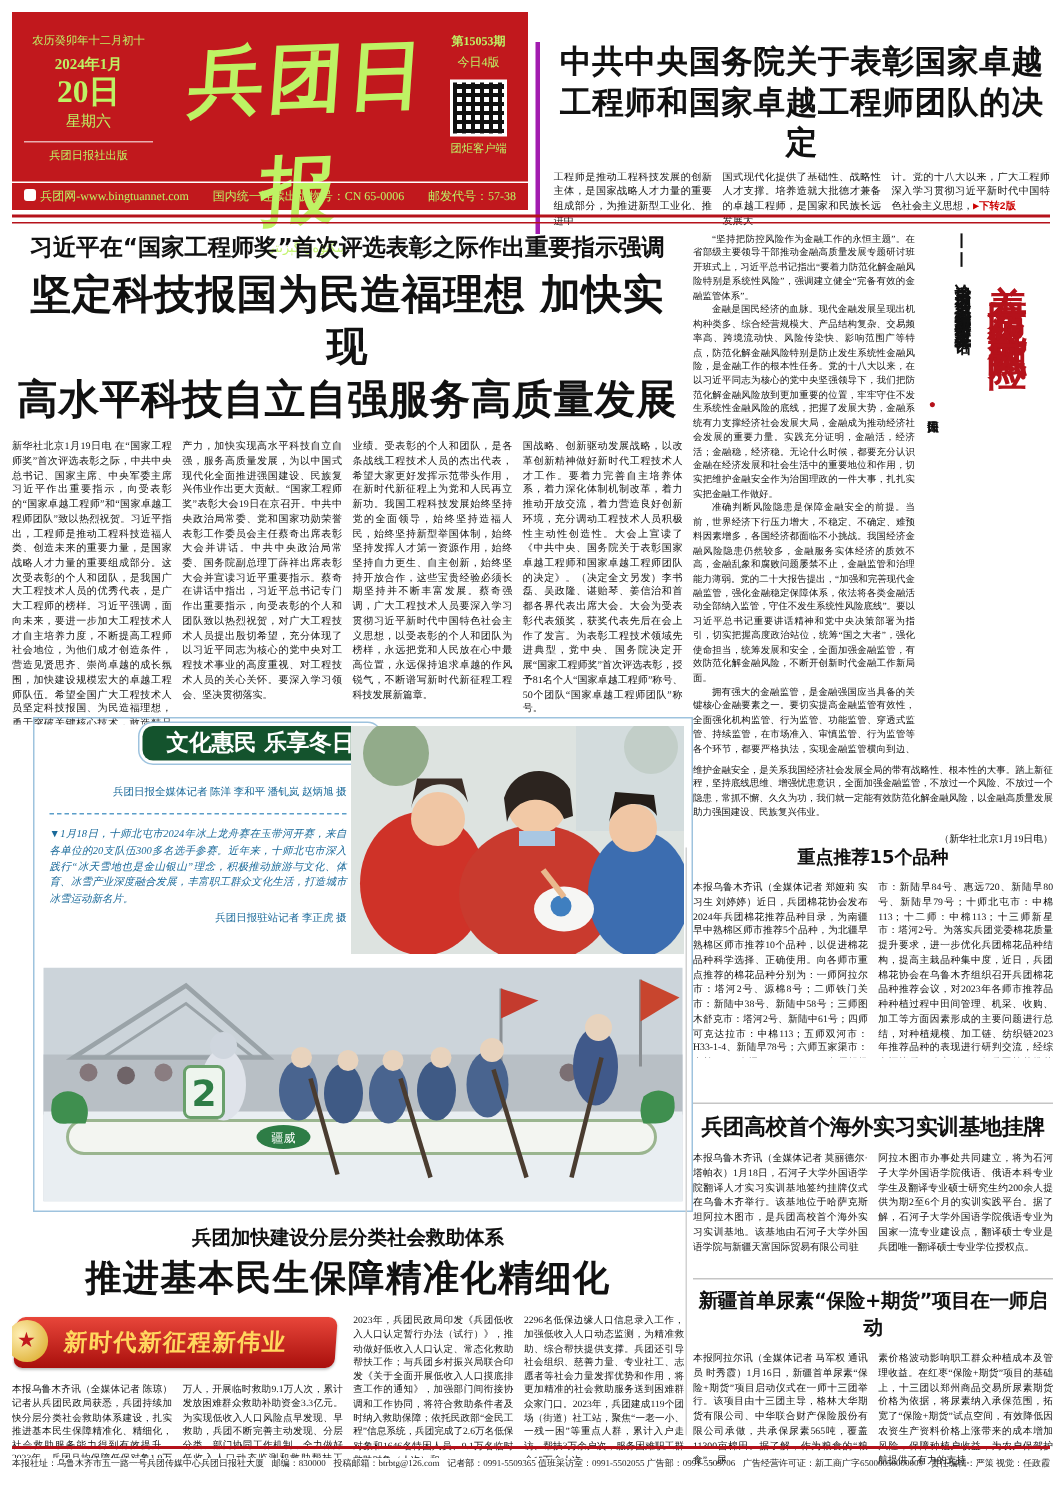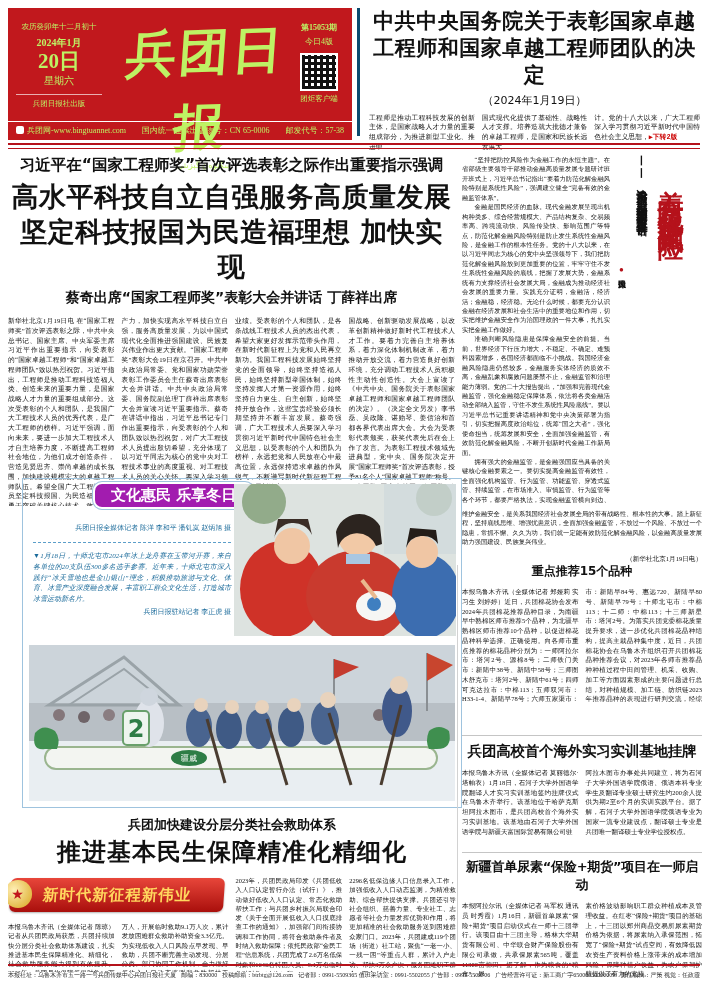--- a/index.html
+++ b/index.html
@@ -23,21 +23,21 @@
   .mh-pages{font-size:8px;margin-top:3px;}
   .qr{width:34px;height:34px;margin:6px auto 3px auto;background:#fff;padding:2px;}
   .qr-in{width:100%;height:100%;
      background-image:repeating-linear-gradient(0deg,#111 0 3px,transparent 3px 6px),
                       repeating-linear-gradient(90deg,#111 0 3px,#fff 3px 6px);}
   .mh-qrlabel{font-size:7.5px;}
   .mh-infobar{position:absolute;left:0;right:0;bottom:2px;height:16px;border-top:1.5px solid #fff;
               display:flex;align-items:center;justify-content:space-around;font-size:8px;}
   .mh-logo{display:inline-block;width:8px;height:8px;background:#fff;border-radius:2px;margin-right:3px;vertical-align:-1px;}
   
-  .toparticle{position:absolute;left:357px;top:8px;width:343px;height:128px;border-left:3px solid #0c4a6e;padding-left:9px;box-sizing:border-box;}
+  .toparticle{position:absolute;left:357px;top:28px;width:343px;height:128px;border-left:3px solid #a21caf;padding-left:9px;box-sizing:border-box;}
   .ta-h{font-size:21px;font-weight:900;text-align:center;line-height:1.28;letter-spacing:.5px;}
   .ta-date{text-align:center;font-size:11px;margin-top:4px;}
   .ta-cols{display:flex;gap:7px;margin-top:6px;font-size:6.8px;line-height:1.45;text-align:justify;height:40px;overflow:hidden;}
   .ta-cols>div{flex:1;font-family:Liberation Mono, monospace;}
   .jump{color:#c00;font-weight:bold;}
   
   .rule1{position:absolute;left:8px;top:143px;width:692px;border-top:2.5px solid #b5121b;}
   .rule2{position:absolute;left:8px;top:148px;width:692px;border-top:1px solid #b5121b;}
   
   .lead{position:absolute;left:8px;top:155px;width:447px;}
@@ -52,21 +52,21 @@
   .cm-body{width:148px;font-size:6.3px;line-height:1.5;text-align:justify;overflow:hidden;}
   .cm-byline{writing-mode:vertical-rl;font-size:8px;margin:110px 3px 0 5px;}
   .cm-byline .dot{color:#b5121b;}
   .cm-sub{writing-mode:vertical-rl;font-size:11px;font-weight:bold;letter-spacing:1.5px;margin-left:4px;}
   .cm-title{writing-mode:vertical-rl;font-size:26px;font-weight:900;color:#b5121b;letter-spacing:5px;
             margin:14px 0 0 6px;font-family:"DejaVu Serif",serif;}
   .cm-wide{font-size:6.3px;line-height:1.5;text-align:justify;margin-top:6px;height:44px;overflow:hidden;}
   .cm-sign{font-size:6.6px;text-align:right;margin-top:2px;}
   
   .photobox{position:absolute;left:22px;top:478px;width:440px;height:330px;border:1px solid #9ec3de;box-sizing:border-box;}
-  .badge{position:absolute;left:72px;top:5px;background:#a21caf;color:#fff;font-size:15px;font-weight:bold;
+  .badge{position:absolute;left:72px;top:5px;background:#14532d;color:#fff;font-size:15px;font-weight:bold;
          padding:2px 16px;border-radius:7px;box-shadow:0 0 0 2px #fff,0 0 0 3px #9ec3de;}
   .pb-caps{position:absolute;left:10px;top:42px;width:198px;font-size:7px;color:#1a6a9a;font-style:italic;
            line-height:1.55;text-align:justify;}
   .credit{text-align:right;font-style:normal;margin-top:2px;}
   .dotline{border-top:1px dashed #5b9ec9;margin:8px 0;}
   .photo1{position:absolute;right:5px;top:5px;width:222px;height:152px;}
   .photo2{position:absolute;left:5px;top:166px;width:428px;height:156px;}
   
   .welfare{position:absolute;left:8px;top:816px;width:448px;}
   .wf-kicker{font-size:13px;font-weight:bold;text-align:center;}
@@ -127,38 +127,36 @@
       <span>国内统一连续出版物号：CN 65-0006</span>
       <span>邮发代号：57-38</span>
     </div>
   </div>
 
   <div class="toparticle sans">
     <div class="ta-h">
       <div>中共中央国务院关于表彰国家卓越</div>
       <div>工程师和国家卓越工程师团队的决定</div>
     </div>
-    <div class="ta-date">（2024年1月19日）</div>
     <div class="ta-cols">
       <div>工程师是推动工程科技发展的创新主体，是国家战略人才力量的重要组成部分，为推进新型工业化、推进中</div>
       <div>国式现代化提供了基础性、战略性人才支撑。培养造就大批德才兼备的卓越工程师，是国家和民族长远发展大</div>
       <div><span>计。党的十八大以来，广大工程师深入学习贯彻习近平新时代中国特色社会主义思想，</span><span class="jump">▶下转2版</span></div>
     </div>
   </div>
 
   <div class="rule1"></div>
   <div class="rule2"></div>
 
   <div class="lead">
     <div class="lead-kicker sans">习近平在“国家工程师奖”首次评选表彰之际作出重要指示强调</div>
     <div class="lead-h sans">
+      <div>坚定科技报国为民造福理想  加快实现</div>
       <div>高水平科技自立自强服务高质量发展</div>
-      <div>坚定科技报国为民造福理想  加快实现</div>
-    </div>
-    <div class="lead-deck sans">蔡奇出席“国家工程师奖”表彰大会并讲话  丁薛祥出席</div>
+    </div>
     <div class="lead-cols">
       <div>新华社北京1月19日电 在“国家工程师奖”首次评选表彰之际，中共中央总书记、国家主席、中央军委主席习近平作出重要指示，向受表彰的“国家卓越工程师”和“国家卓越工程师团队”致以热烈祝贺。习近平指出，工程师是推动工程科技造福人类、创造未来的重要力量，是国家战略人才力量的重要组成部分。这次受表彰的个人和团队，是我国广大工程技术人员的优秀代表，是广大工程师的榜样。习近平强调，面向未来，要进一步加大工程技术人才自主培养力度，不断提高工程师社会地位，为他们成才创造条件，营造见贤思齐、崇尚卓越的成长氛围，加快建设规模宏大的卓越工程师队伍。希望全国广大工程技术人员坚定科技报国、为民造福理想，勇于突破关键核心技术，敢造精品工程，推动发展新质生</div>
       <div>产力，加快实现高水平科技自立自强，服务高质量发展，为以中国式现代化全面推进强国建设、民族复兴伟业作出更大贡献。“国家工程师奖”表彰大会19日在京召开。中共中央政治局常委、党和国家功勋荣誉表彰工作委员会主任蔡奇出席表彰大会并讲话。中共中央政治局常委、国务院副总理丁薛祥出席表彰大会并宣读习近平重要指示。蔡奇在讲话中指出，习近平总书记专门作出重要指示，向受表彰的个人和团队致以热烈祝贺，对广大工程技术人员提出殷切希望，充分体现了以习近平同志为核心的党中央对工程技术事业的高度重视、对工程技术人员的关心关怀。要深入学习领会、坚决贯彻落实。</div>
       <div>业绩。受表彰的个人和团队，是各条战线工程技术人员的杰出代表，希望大家更好发挥示范带头作用，在新时代新征程上为党和人民再立新功。我国工程科技发展始终坚持党的全面领导，始终坚持造福人民，始终坚持新型举国体制，始终坚持发挥人才第一资源作用，始终坚持自力更生、自主创新，始终坚持开放合作，这些宝贵经验必须长期坚持并不断丰富发展。蔡奇强调，广大工程技术人员要深入学习贯彻习近平新时代中国特色社会主义思想，以受表彰的个人和团队为榜样，永远把党和人民放在心中最高位置，永远保持追求卓越的作风锐气，不断谱写新时代新征程工程科技发展新篇章。</div>
       <div>国战略、创新驱动发展战略，以改革创新精神做好新时代工程技术人才工作。要着力完善自主培养体系，着力深化体制机制改革，着力推动开放交流，着力营造良好创新环境，充分调动工程技术人员积极性主动性创造性。大会上宣读了《中共中央、国务院关于表彰国家卓越工程师和国家卓越工程师团队的决定》。（决定全文另发）李书磊、吴政隆、谌贻琴、姜信治和首都各界代表出席大会。大会为受表彰代表颁奖，获奖代表先后在会上作了发言。为表彰工程技术领域先进典型，党中央、国务院决定开展“国家工程师奖”首次评选表彰，授予81名个人“国家卓越工程师”称号、50个团队“国家卓越工程师团队”称号。</div>
     </div>
   </div>
 
   <div class="commentary">
     <div class="cm-top">

